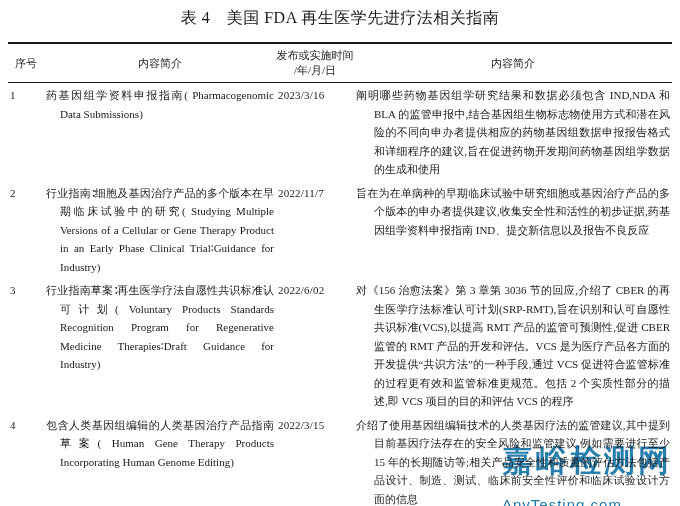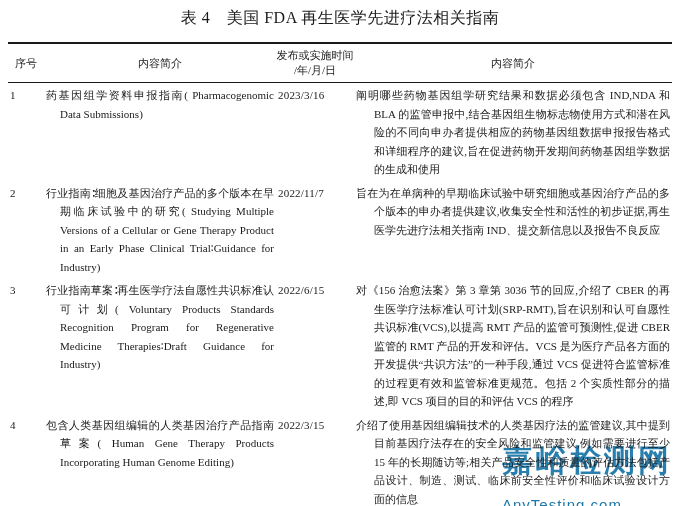--- a/index.html
+++ b/index.html
@@ -116,29 +116,29 @@
             <div class="hang">阐明哪些药物基因组学研究结果和数据必须包含 IND,NDA 和 BLA 的监管申报中,结合基因组生物标志物使用方式和潜在风险的不同向申办者提供相应的药物基因组数据申报报告格式和详细程序的建议,旨在促进药物开发期间药物基因组学数据的生成和使用</div>
           </td>
       </tr>
       <tr>
         <td class="cell-idx">2</td>
         <td class="cell-name">
             <div class="hang">行业指南∶细胞及基因治疗产品的多个版本在早期临床试验中的研究( Studying Multiple Versions of a Cellular or Gene Therapy Product in an Early Phase Clinical Trial∶Guidance for Industry)</div>
           </td>
         <td class="cell-date">2022/11/7</td>
         <td class="cell-sum">
-            <div class="hang">旨在为在单病种的早期临床试验中研究细胞或基因治疗产品的多个版本的申办者提供建议,收集安全性和活性的初步证据,再生医学先进疗法相关指南 IND、提交新信息以及报告不良反应</div>
+            <div class="hang">旨在为在单病种的早期临床试验中研究细胞或基因治疗产品的多个版本的申办者提供建议,收集安全性和活性的初步证据,药基因组学资料申报指南 IND、提交新信息以及报告不良反应</div>
           </td>
       </tr>
       <tr>
         <td class="cell-idx">3</td>
         <td class="cell-name">
             <div class="hang">行业指南草案∶再生医学疗法自愿性共识标准认可计划( Voluntary Products Standards Recognition Program for Regenerative Medicine Therapies∶Draft Guidance for Industry)</div>
           </td>
-        <td class="cell-date">2022/6/15</td>
+        <td class="cell-date">2022/6/02</td>
         <td class="cell-sum">
             <div class="hang">对《156 治愈法案》第 3 章第 3036 节的回应,介绍了 CBER 的再生医学疗法标准认可计划(SRP-RMT),旨在识别和认可自愿性共识标准(VCS),以提高 RMT 产品的监管可预测性,促进 CBER 监管的 RMT 产品的开发和评估。VCS 是为医疗产品各方面的开发提供“共识方法”的一种手段,通过 VCS 促进符合监管标准的过程更有效和监管标准更规范。包括 2 个实质性部分的描述,即 VCS 项目的目的和评估 VCS 的程序</div>
           </td>
       </tr>
       <tr>
         <td class="cell-idx">4</td>
         <td class="cell-name">
             <div class="hang">包含人类基因组编辑的人类基因治疗产品指南草案( Human Gene Therapy Products Incorporating Human Genome Editing)</div>
           </td>
         <td class="cell-date">2022/3/15</td>

